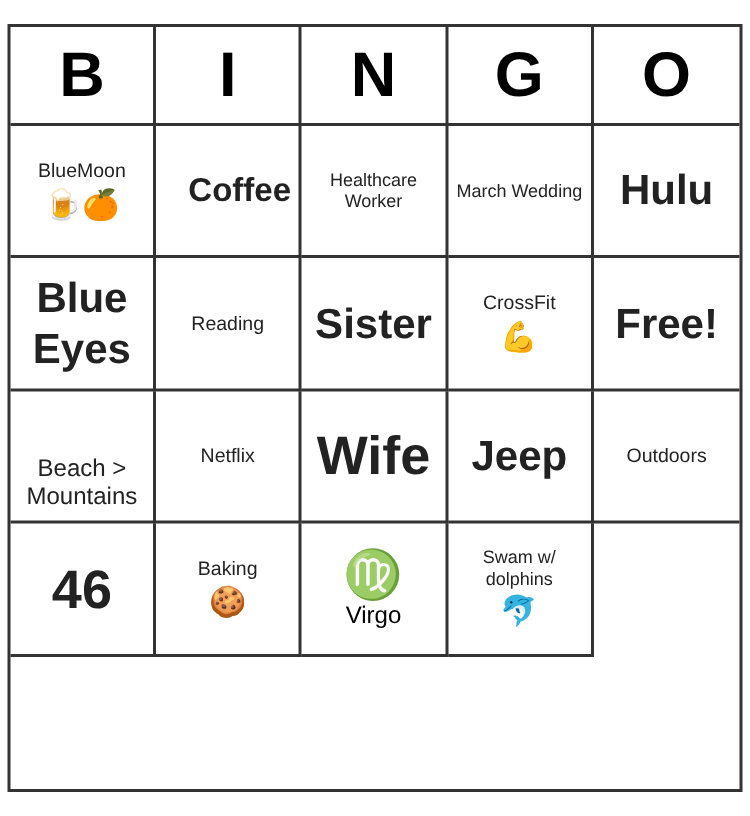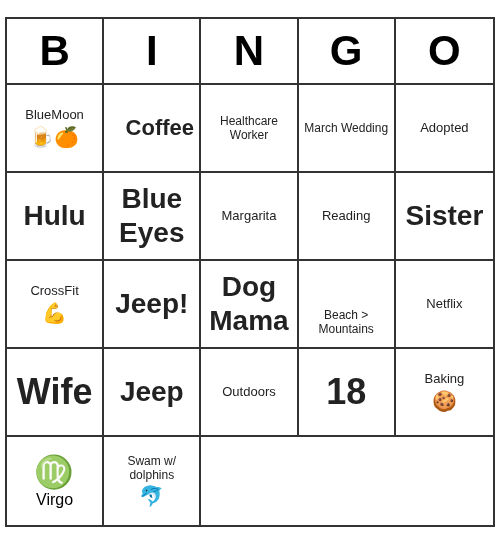--- a/index.html
+++ b/index.html
@@ -91,64 +91,55 @@
       <div class="bingo-cell">
         <span class="cell-text large">Coffee</span>
       </div>
       <div class="bingo-cell">
         <span class="cell-text" style="font-size: 12px;">Healthcare Worker</span>
       </div>
       <div class="bingo-cell">
         <span class="cell-text" style="font-size: 12px;">March Wedding</span>
       </div>
       <div class="bingo-cell">
-        <span class="cell-text">Adopted</span>
-      </div>
-      <div class="bingo-cell">
         <span class="cell-text xlarge">Hulu</span>
       </div>
       <div class="bingo-cell">
         <span class="cell-text xlarge">Blue Eyes</span>
-      </div>
-      <div class="bingo-cell">
-        <span class="cell-text">Margarita</span>
       </div>
       <div class="bingo-cell">
         <span class="cell-text">Reading</span>
       </div>
       <div class="bingo-cell">
         <span class="cell-text xlarge">Sister</span>
       </div>
       <div class="bingo-cell">
         <span class="cell-text">CrossFit</span>
         <span class="cell-emoji">💪</span>
       </div>
       <div class="bingo-cell">
-        <span class="cell-text xlarge">Jeep!</span>
+        <span class="cell-text xlarge">Free!</span>
       </div>
       <div class="bingo-cell">
-        <span class="cell-text xlarge">Dog Mama</span>
-      </div>
-      <div class="bingo-cell">
-        <span class="cell-text" style="font-size: 12px; margin-top: 36px;">Beach &gt; Mountains</span>
+        <span class="cell-text" style="font-size: 16px; margin-top: 36px;">Beach &gt; Mountains</span>
       </div>
       <div class="bingo-cell">
         <span class="cell-text">Netflix</span>
       </div>
       <div class="bingo-cell">
         <span class="cell-text huge">Wife</span>
       </div>
       <div class="bingo-cell">
         <span class="cell-text xlarge">Jeep</span>
       </div>
       <div class="bingo-cell">
         <span class="cell-text">Outdoors</span>
       </div>
       <div class="bingo-cell">
-        <span class="cell-text huge">18</span>
+        <span class="cell-text huge">46</span>
       </div>
       <div class="bingo-cell">
         <span class="cell-text">Baking</span>
         <span class="cell-emoji">🍪</span>
       </div>
       <div class="bingo-cell">
         <div style="font-size: 32px;">♍</div>
         <div style="font-size: 16px;">Virgo</div>
       </div>
       <div class="bingo-cell">

